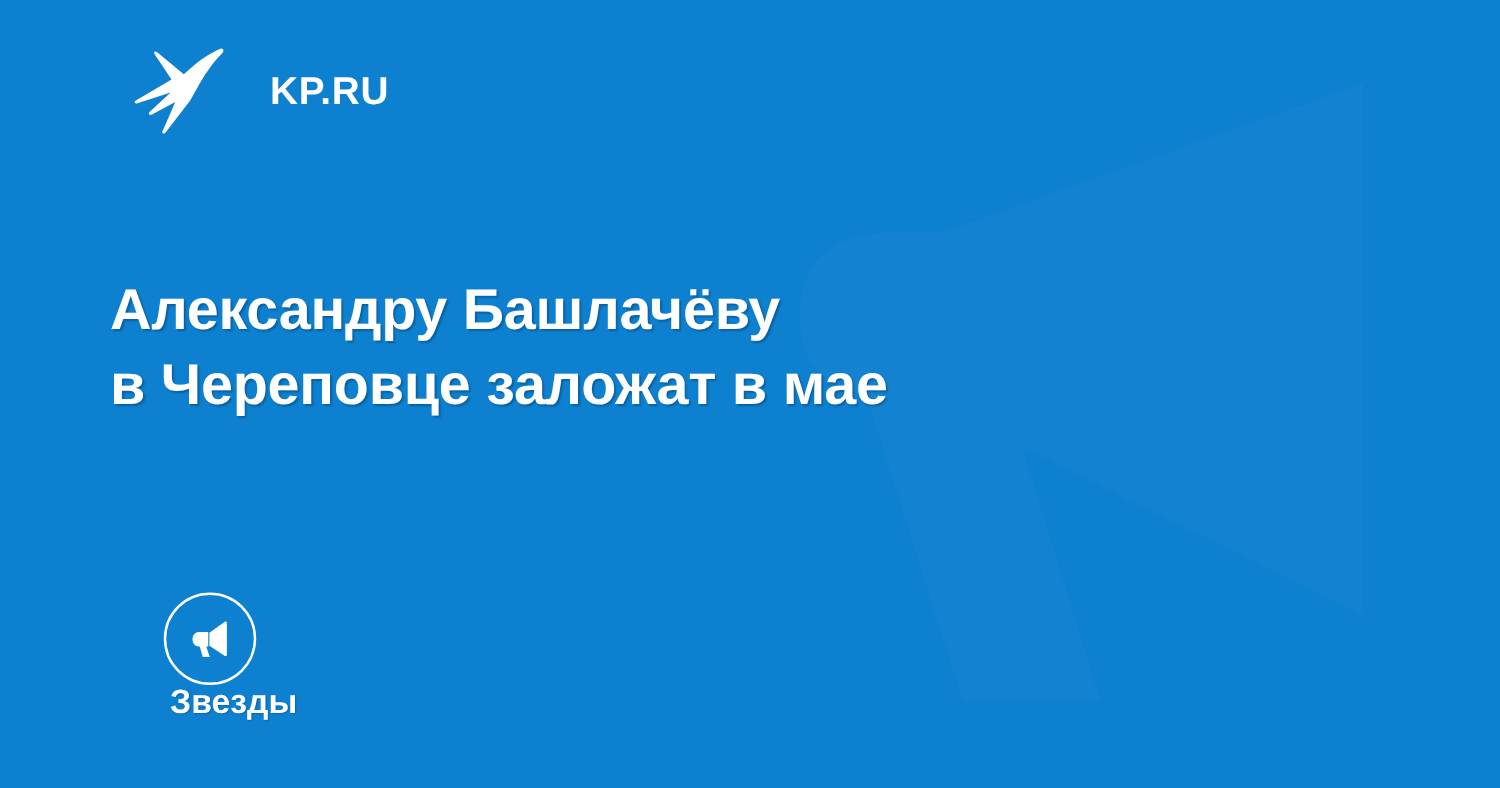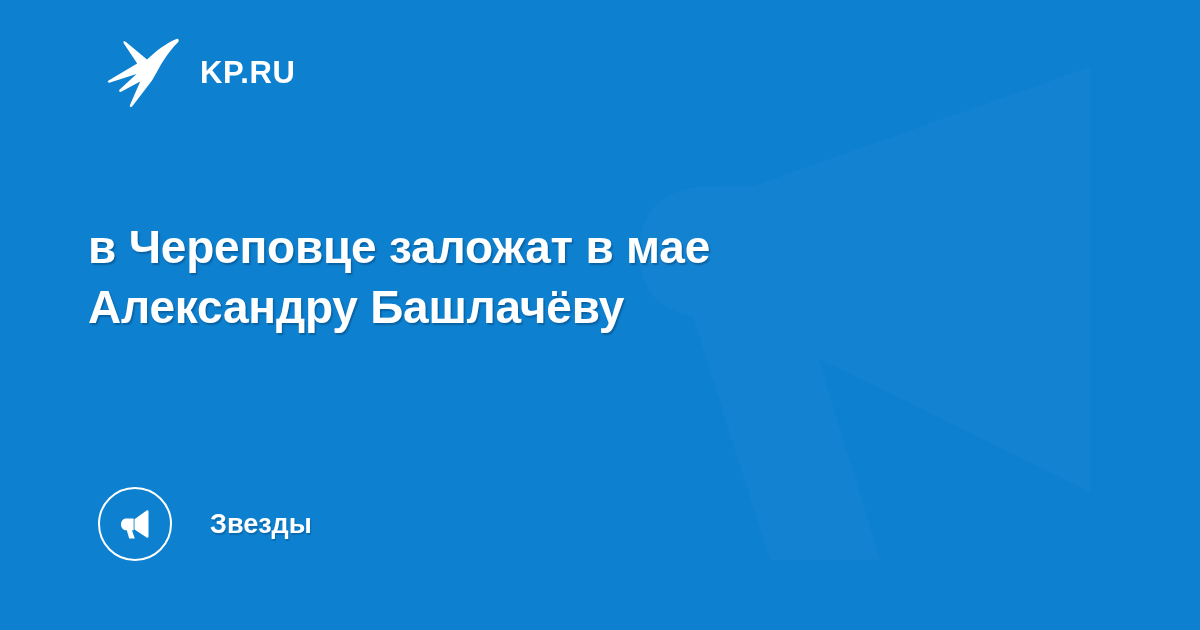--- a/index.html
+++ b/index.html
@@ -42,21 +42,21 @@
     align-items: center;
     height: 72px;
   }
   .logo-bird {
     width: 74px;
     height: 70px;
     display: block;
     flex: 0 0 auto;
   }
   .wordmark {
-    margin-left: 20px;
+    margin-left: 36px;
     color: #ffffff;
     font-size: 31px;
     font-weight: bold;
     letter-spacing: 0.6px;
     line-height: 1;
     white-space: nowrap;
   }
 
   
   .headline {
@@ -73,24 +73,25 @@
   }
   .headline-line {
     display: block;
     white-space: nowrap;
   }
 
   
   .category {
     position: absolute;
     left: 98px;
-    top: 487px;
+    top: 474px;
     display: flex;
     align-items: center;
     height: 74px;
+    flex-direction: column;
   }
   .category-circle {
     width: 74px;
     height: 74px;
     border: 2px solid #ffffff;
     border-radius: 50%;
     box-sizing: border-box;
     display: flex;
     align-items: center;
     justify-content: center;
@@ -144,22 +145,22 @@
         C23.2 69.9 25.0 70.8 26.3 69.2
         L46.0 43.6
         L52.0 33.0
         C56.0 25.6 63.8 13.2 71.8 5.6
         C73.6 3.9 72.6 1.2 70.5 2.0 Z"></path>
     </svg>
     <div class="wordmark">KP.RU</div>
   </div>
 
   <h1 class="headline">
+    <span class="headline-line">Александру Башлачёву</span>
     <span class="headline-line">в Череповце заложат в мае</span>
-    <span class="headline-line">Александру Башлачёву</span>
   </h1>
 
   <div class="category">
     <span class="category-circle">
       <svg width="40" height="40" viewBox="0 0 40 40" aria-hidden="true">
         <path fill="#ffffff" d="M33.5 7.5
           C33.5 6.4 32.5 5.8 31.6 6.5
           L19.5 15.2
           L19.5 25.6
           L31.6 33.6

